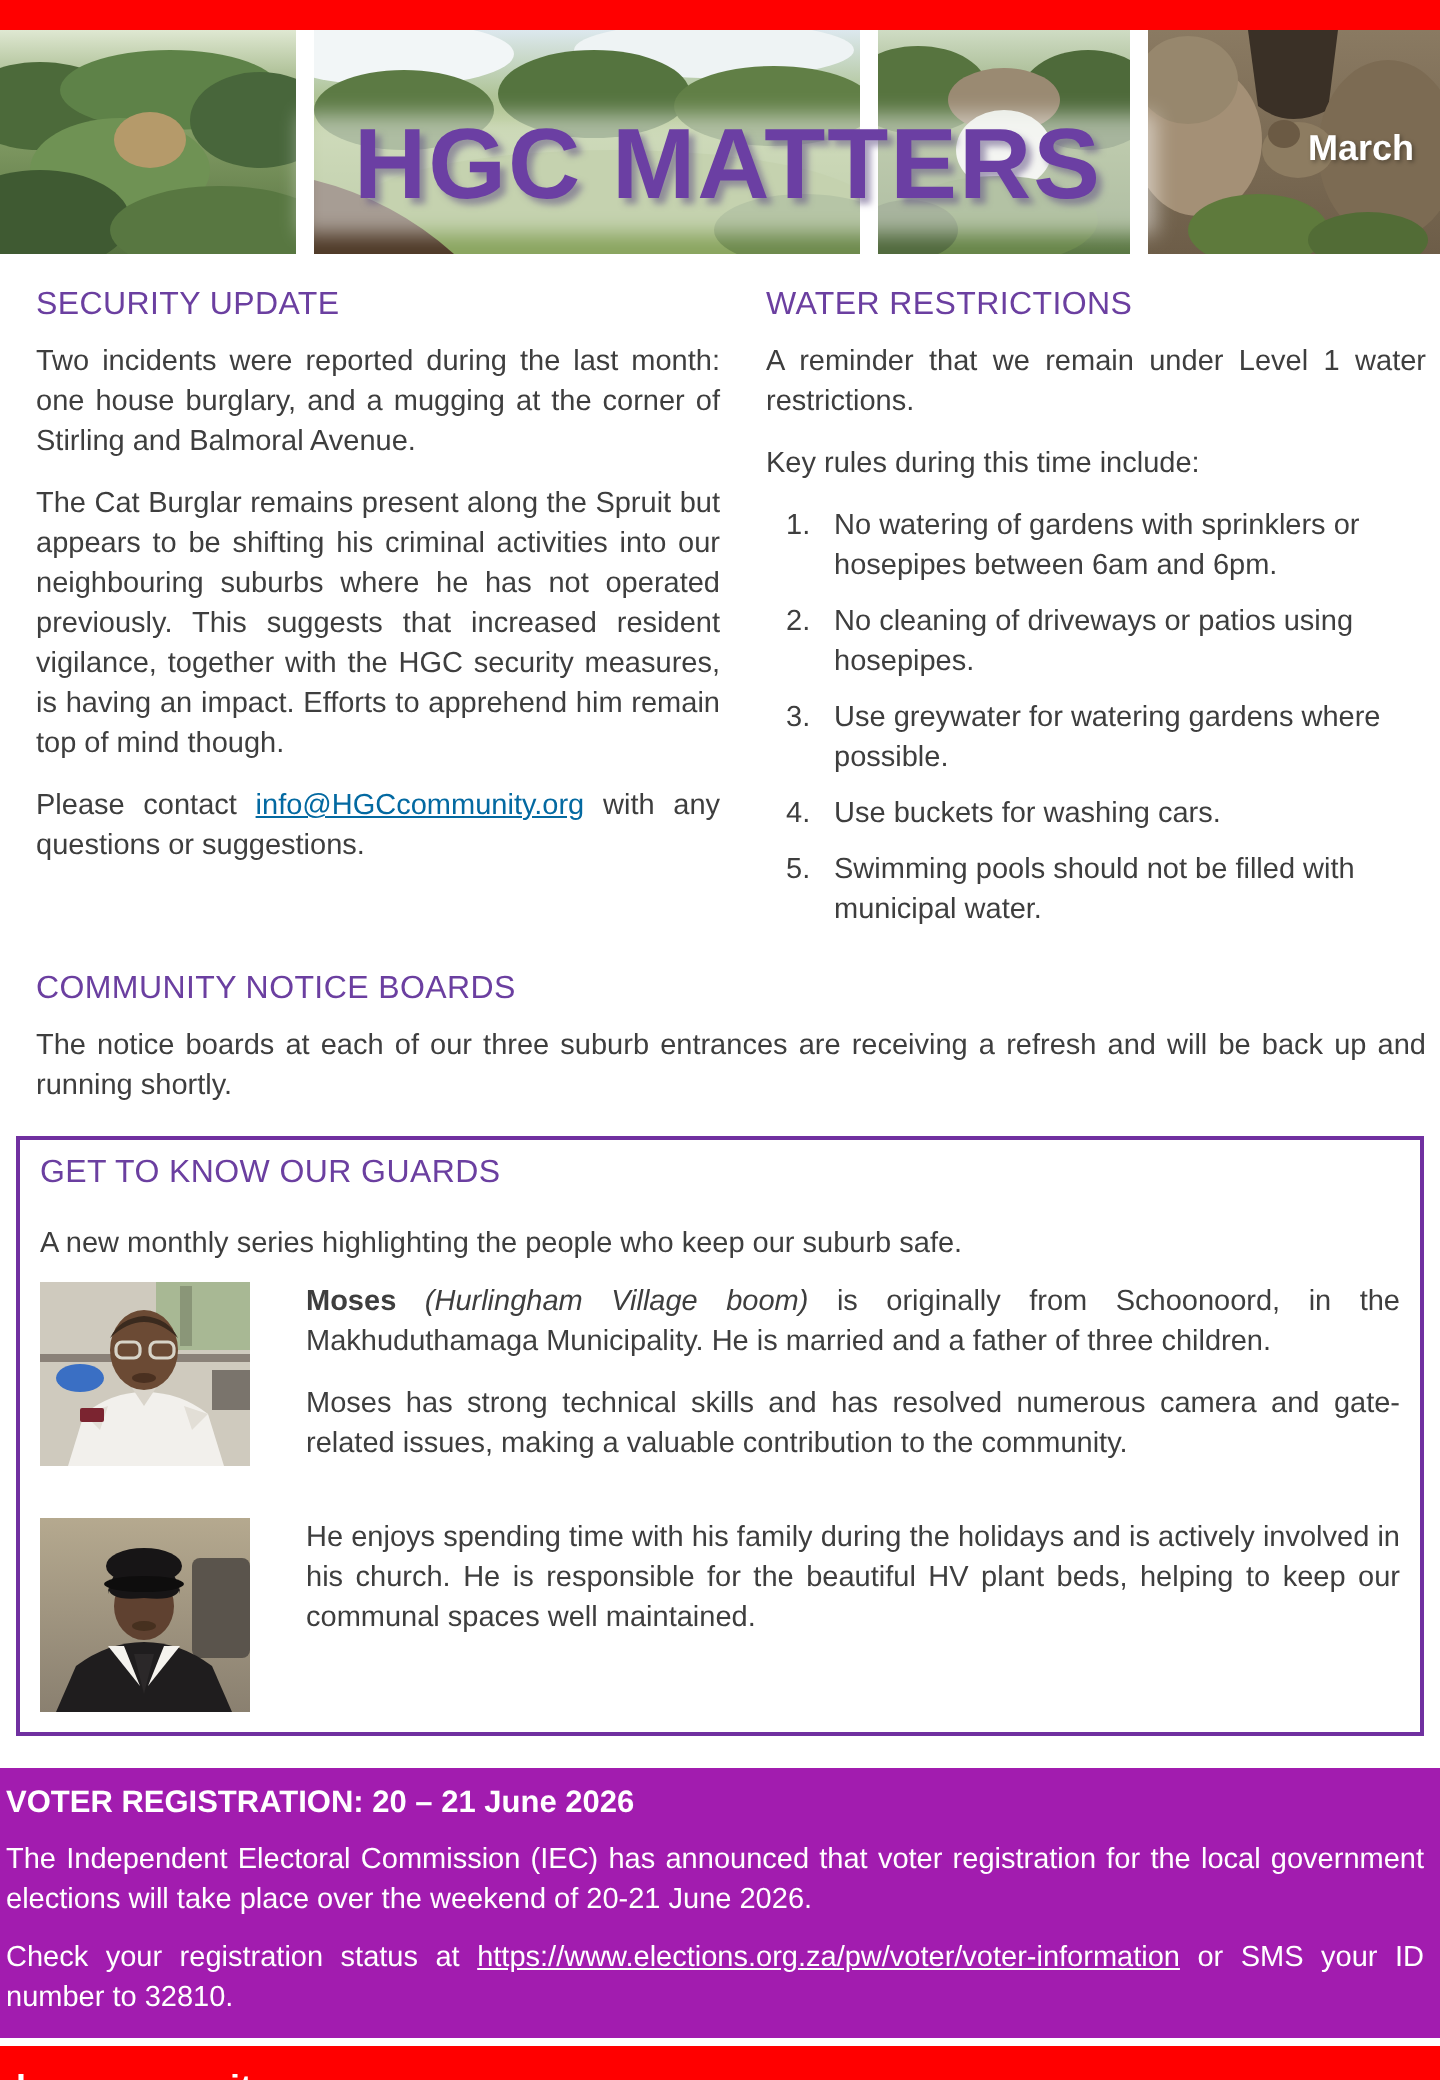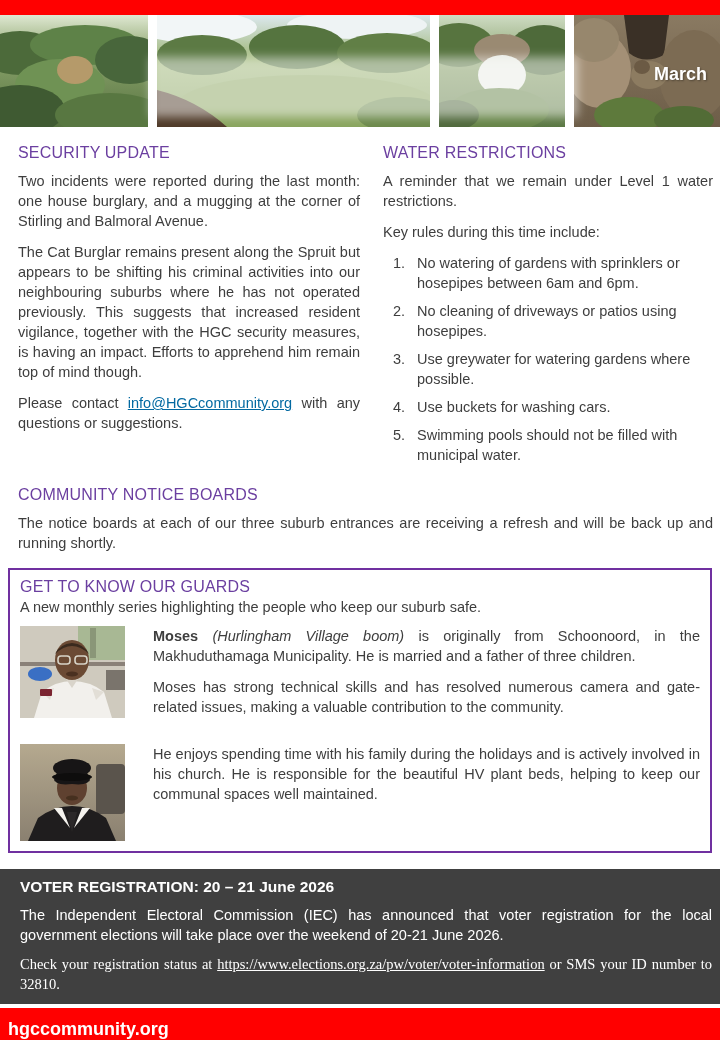--- a/index.html
+++ b/index.html
@@ -51,37 +51,37 @@
           font-size: 14.5px; line-height: 20px; }
   .rule-num { position: absolute; left: 10px; }
   .notice-section { margin-top: 13px; }
   
   .guards-box {
     margin: 15px 0 0 -10px;
     width: 704px;
     border: 2px solid #7030a0;
     padding: 8px 10px 10px 10px;
   }
-  .guards-box h2 { margin-bottom: 1px; }
+  .guards-box h2 { margin-bottom: 16px; }
   .guard-row { display: flex; gap: 28px; margin-top: 9px; }
   .guard-row.second { margin-top: 26px; }
   .guard-photo { flex: none; width: 105px; }
   .guard-photo svg { display: block; }
   .guard-text { flex: 1; }
   .guard-text i { font-style: italic; }
   
   .voter-banner {
     margin-top: 16px;
-    background: #404040;
+    background: #a21caf;
     color: #fff;
-    padding: 8px 8px 10px 20px;
+    padding: 8px 8px 10px 3px;
   }
   .voter-banner h3 { font-size: 15.5px; font-weight: bold; margin: 0 0 9px 0; line-height: 19px; }
   .voter-banner p { color: #fff; margin-bottom: 9px; }
-  .voter-banner p.last { margin-bottom: 0; font-family: Liberation Serif, serif; }
+  .voter-banner p.last { margin-bottom: 0; }
   a.white-link { color: #fff; text-decoration: underline; }
   
   .footer {
     margin-top: 4px;
     height: 42px;
     background: #ff0000;
     color: #fff;
     display: flex; align-items: center;
     padding: 0 14px 0 8px;
     font-weight: bold;
@@ -166,20 +166,21 @@
         <ellipse cx="25" cy="55" rx="32" ry="38" fill="#a49076"></ellipse>
         <ellipse cx="20" cy="25" rx="25" ry="22" fill="#97876d"></ellipse>
         <ellipse cx="120" cy="60" rx="35" ry="45" fill="#7c6b53"></ellipse>
         <ellipse cx="75" cy="60" rx="18" ry="14" fill="#8d7c61"></ellipse>
         <ellipse cx="68" cy="52" rx="8" ry="7" fill="#6b5a44"></ellipse>
         <ellipse cx="55" cy="100" rx="35" ry="18" fill="#5e7a3c"></ellipse>
         <ellipse cx="110" cy="105" rx="30" ry="14" fill="#526c36"></ellipse>
       </svg>
     </div>
     <div class="haze"></div>
+    <div class="masthead-title">HGC MATTERS</div>
     <div class="issue-date">
       <div>March</div>
     </div>
   </div>
 
   <div class="content">
     <div class="columns">
       <section class="col-left">
         <h2>SECURITY UPDATE</h2>
         <p>Two incidents were reported during the last month: one house burglary, and a mugging at the corner of Stirling and Balmoral Avenue.</p>

